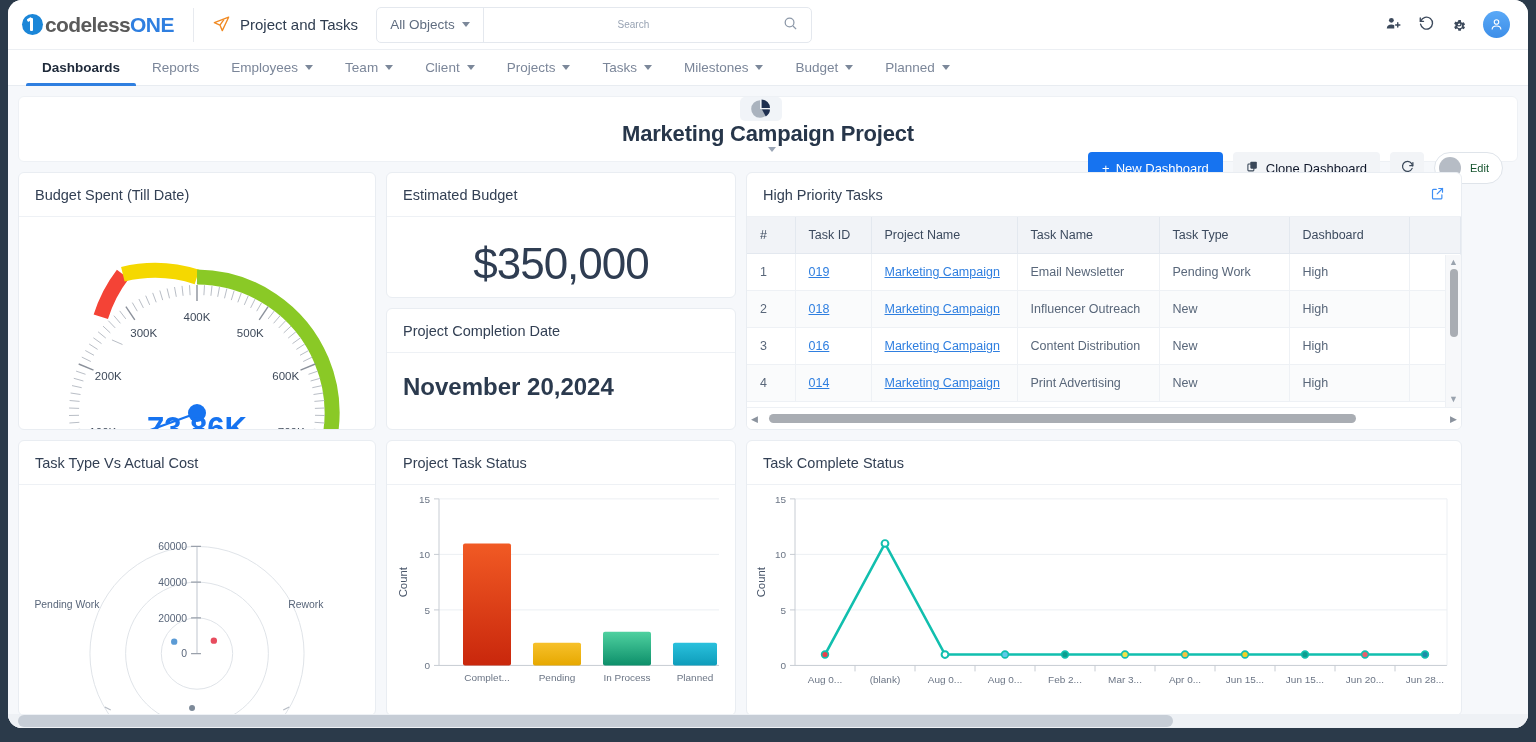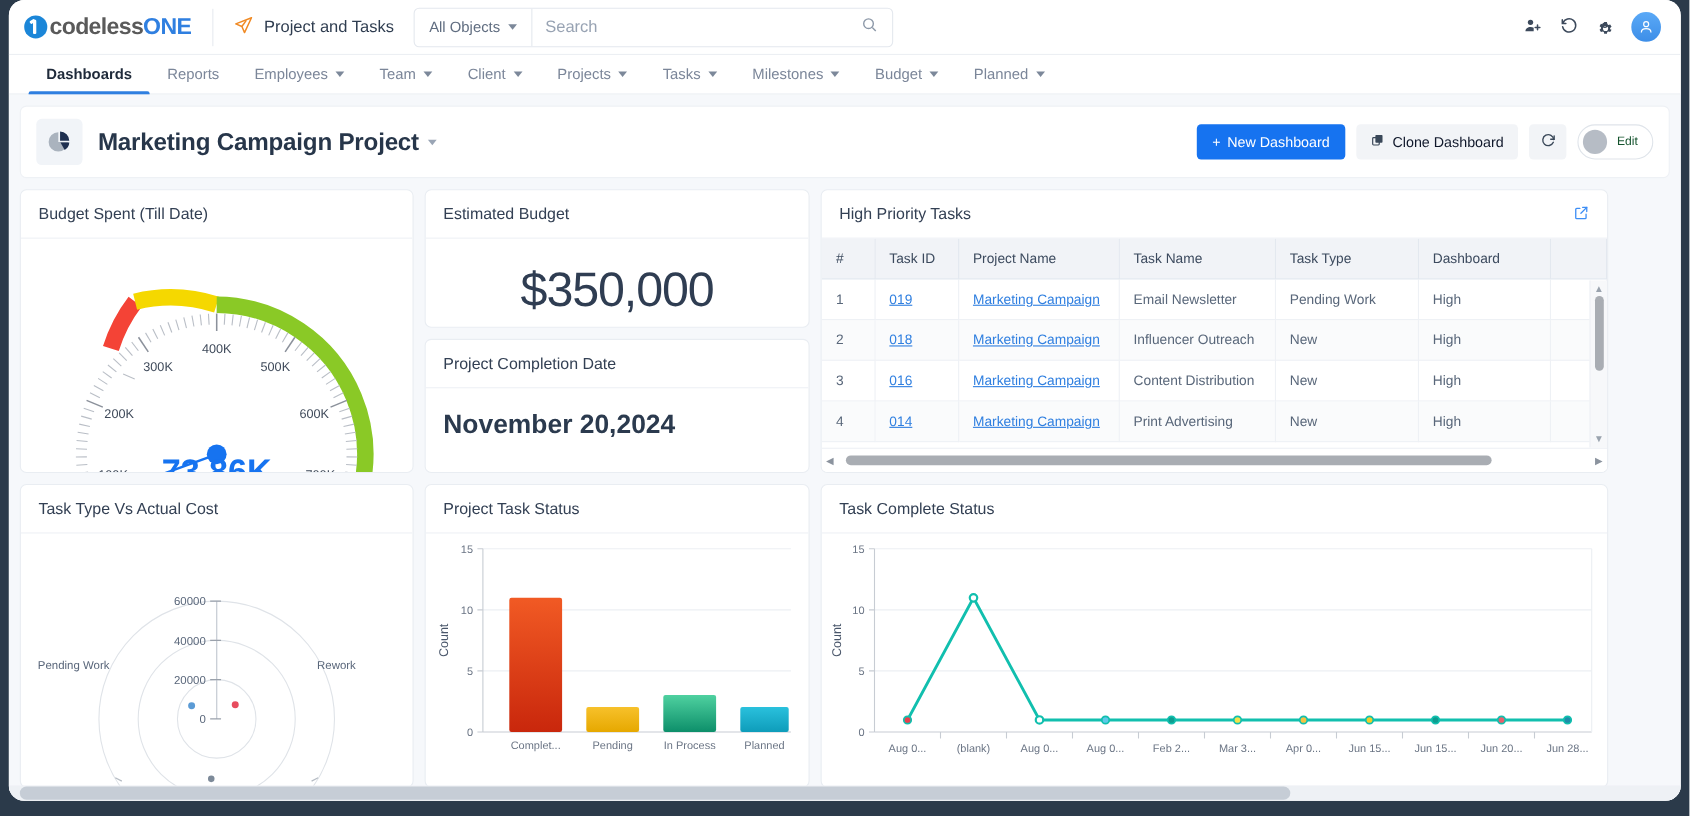--- a/index.html
+++ b/index.html
@@ -63,22 +63,22 @@
   }
   .obj-select {
     display: flex; align-items: center; gap: 7px;
     font-size: 13.5px; color: #606d80;
     padding: 0 13px; height: 100%;
     border-right: 1px solid #e4e8ee; cursor: pointer;
   }
   .caret { width:0;height:0;border-left:4px solid transparent;border-right:4px solid transparent;border-top:5px solid #7c889a; display:inline-block; }
   .search-input {
     border: 0; outline: 0; flex: 1; height: 100%;
-    padding: 0 12px; font-size: 15px; color: #45536b;
-    font-family: "Liberation Sans", sans-serif; background: transparent;
+    padding: 0 12px; font-size: 10px; color: #45536b;
+    font-family: "Liberation Sans", sans-serif; background: transparent; text-align: center;
   }
   .search-input::placeholder { color: #98a3b3; }
   .search-glass { padding-right: 13px; color: #8c98a8; font-size: 15px; }
 
   .topbar-right { margin-left: auto; display: flex; align-items: center; gap: 16px; padding-right: 18px; }
   .ticon { color: #3d4a5c; font-size: 15px; line-height: 1; cursor: pointer; }
   .avatar {
     width: 27px; height: 27px; border-radius: 50%;
     background: linear-gradient(180deg,#5aa9f7,#3d8ee8);
     display:flex; align-items:center; justify-content:center;
@@ -102,21 +102,21 @@
     height: 3px; background: #2f7fe0; border-radius: 2px 2px 0 0;
   }
 
   
   .page {
     background: #f6f8fb;
     height: 642px; position: relative; padding: 10px 10px 0 10px;
   }
   .dash-header {
     background: #fff; border: 1px solid #eef1f5; border-radius: 6px;
-    height: 66px; display: flex; align-items: center; padding: 0 14px;
+    height: 66px; display: flex; align-items: center; padding: 0 14px; flex-direction: column;
   }
   .dash-icon-box {
     width: 42px; height: 42px; border-radius: 5px; background: #f1f4f8;
     display: flex; align-items: center; justify-content: center; margin-right: 14px;
   }
   .dash-title { font-size: 22px; color: #27364a; font-weight: 600; letter-spacing: -0.2px; }
   .title-caret { margin-left: 8px; border-top-color: #9aa5b5; }
   .dash-actions { margin-left: auto; display: flex; align-items: center; gap: 10px; }
   .btn-primary {
     background: #1673f0; color: #fff; border: 0; border-radius: 4px;

